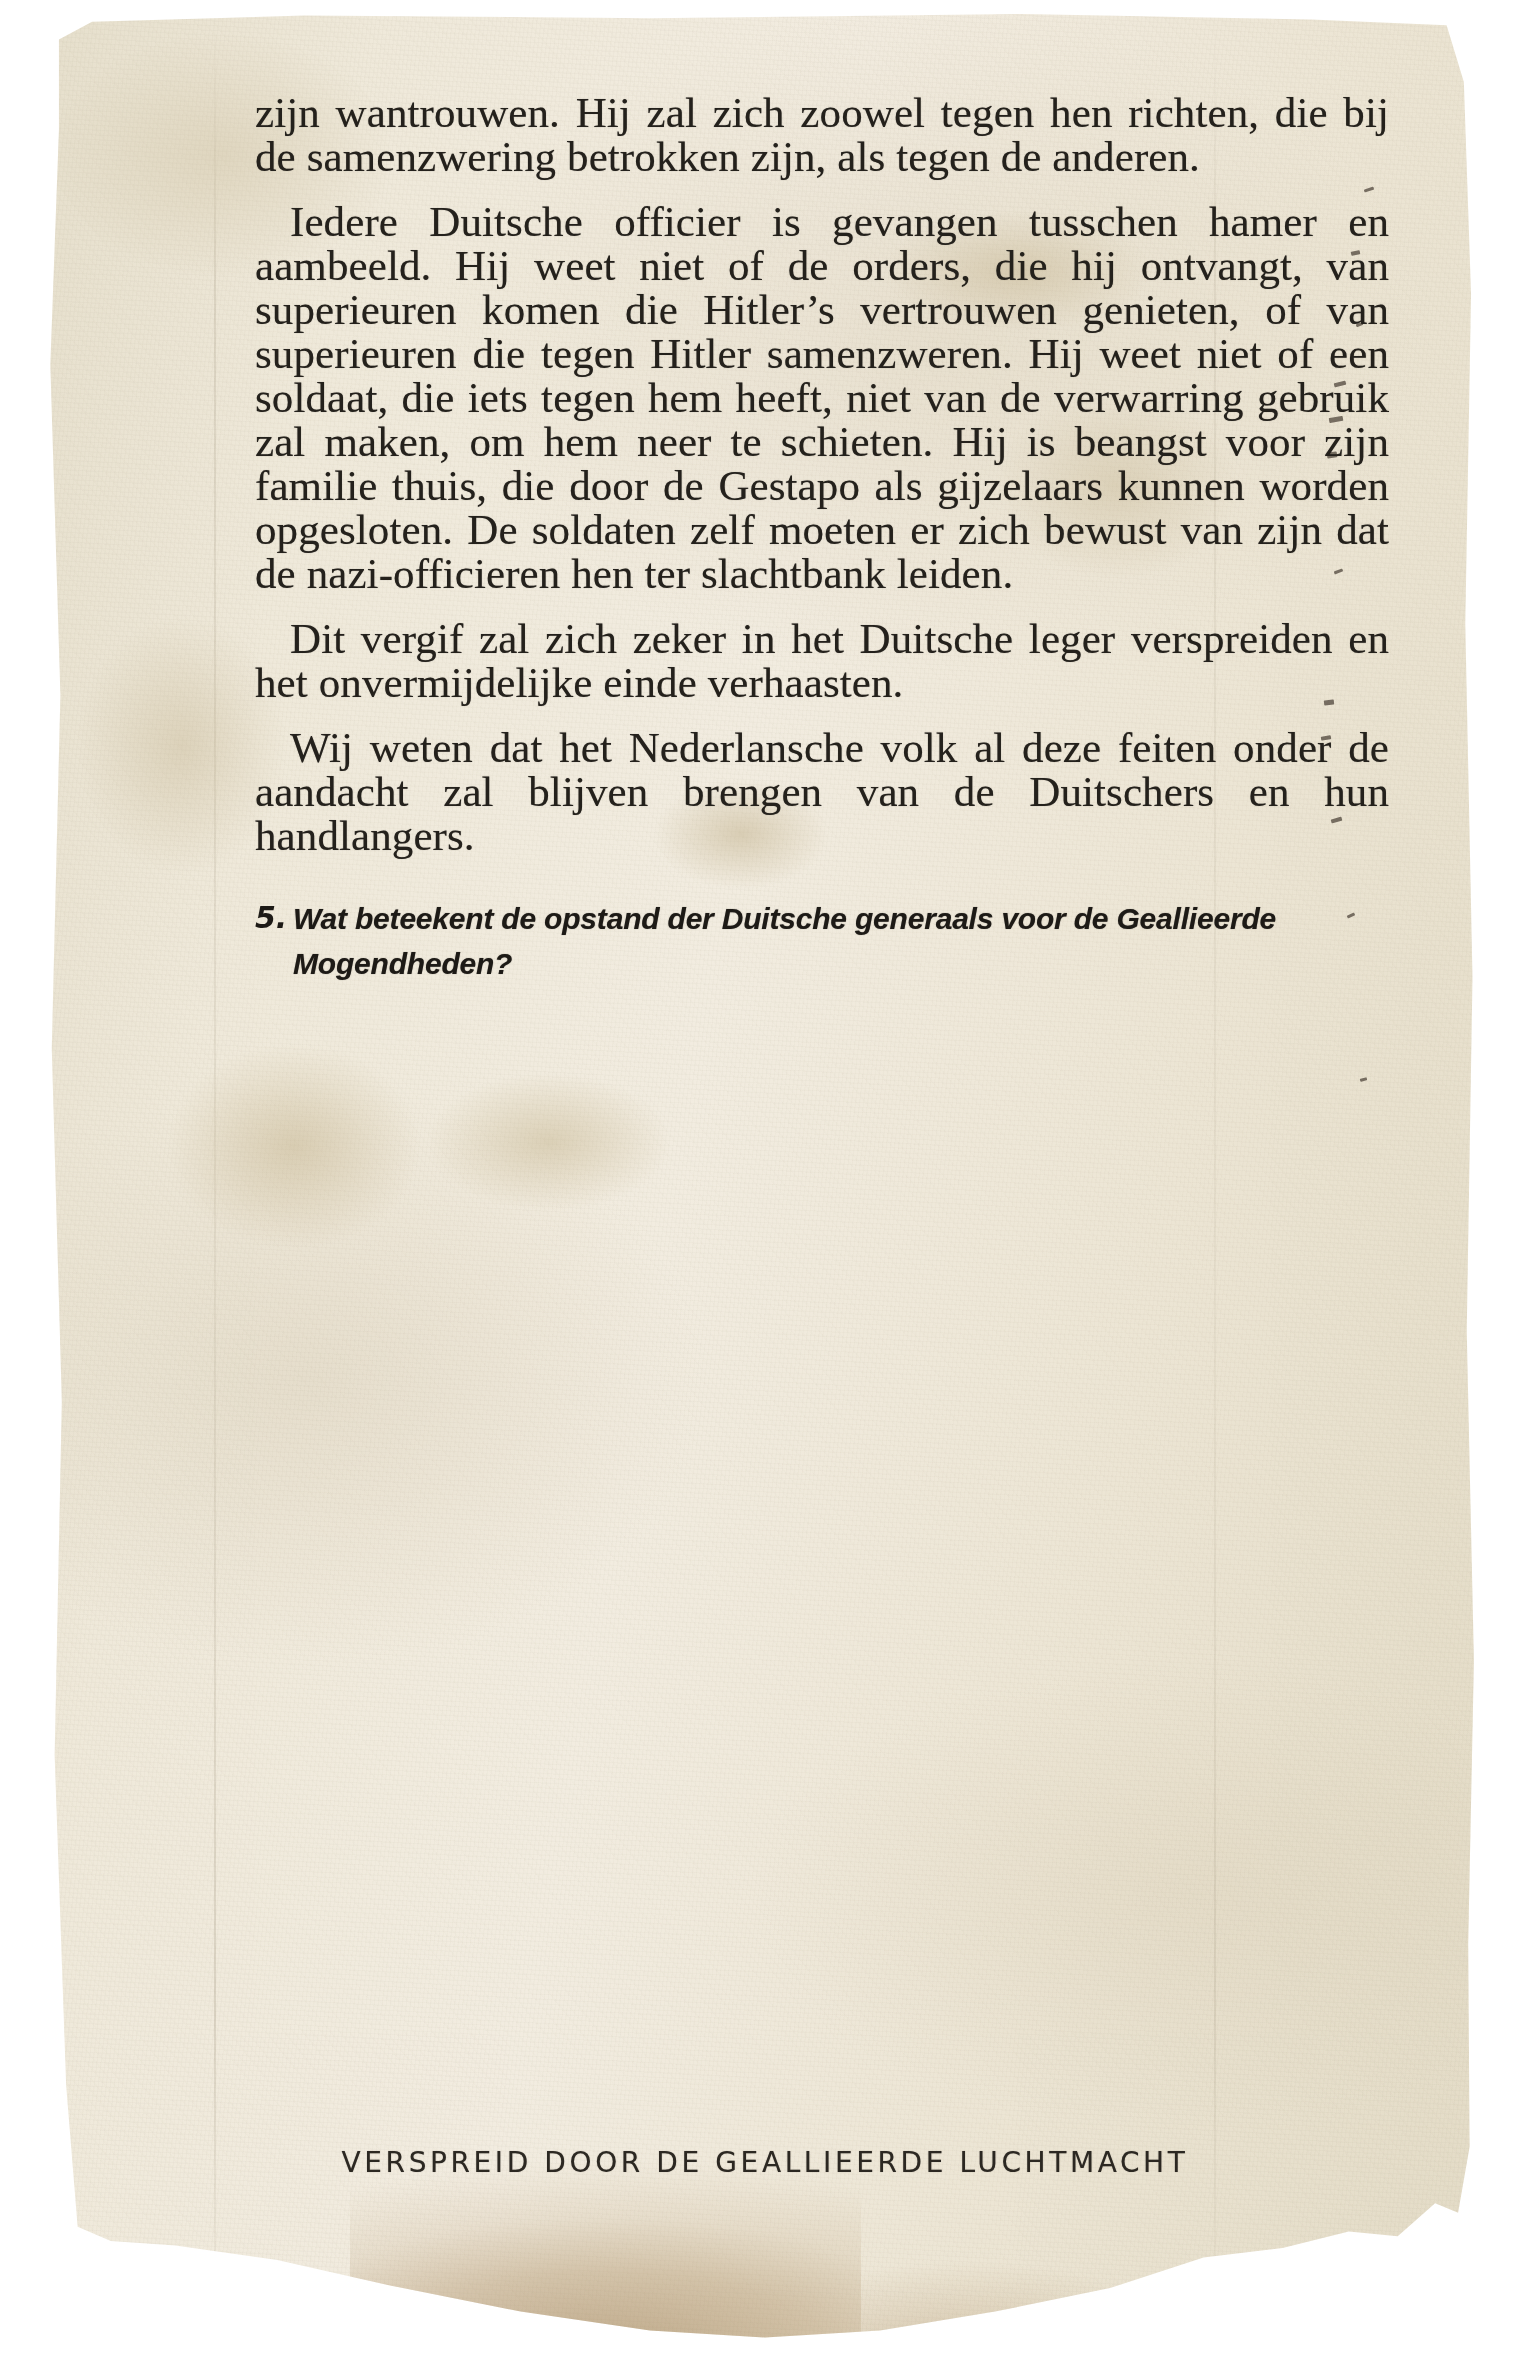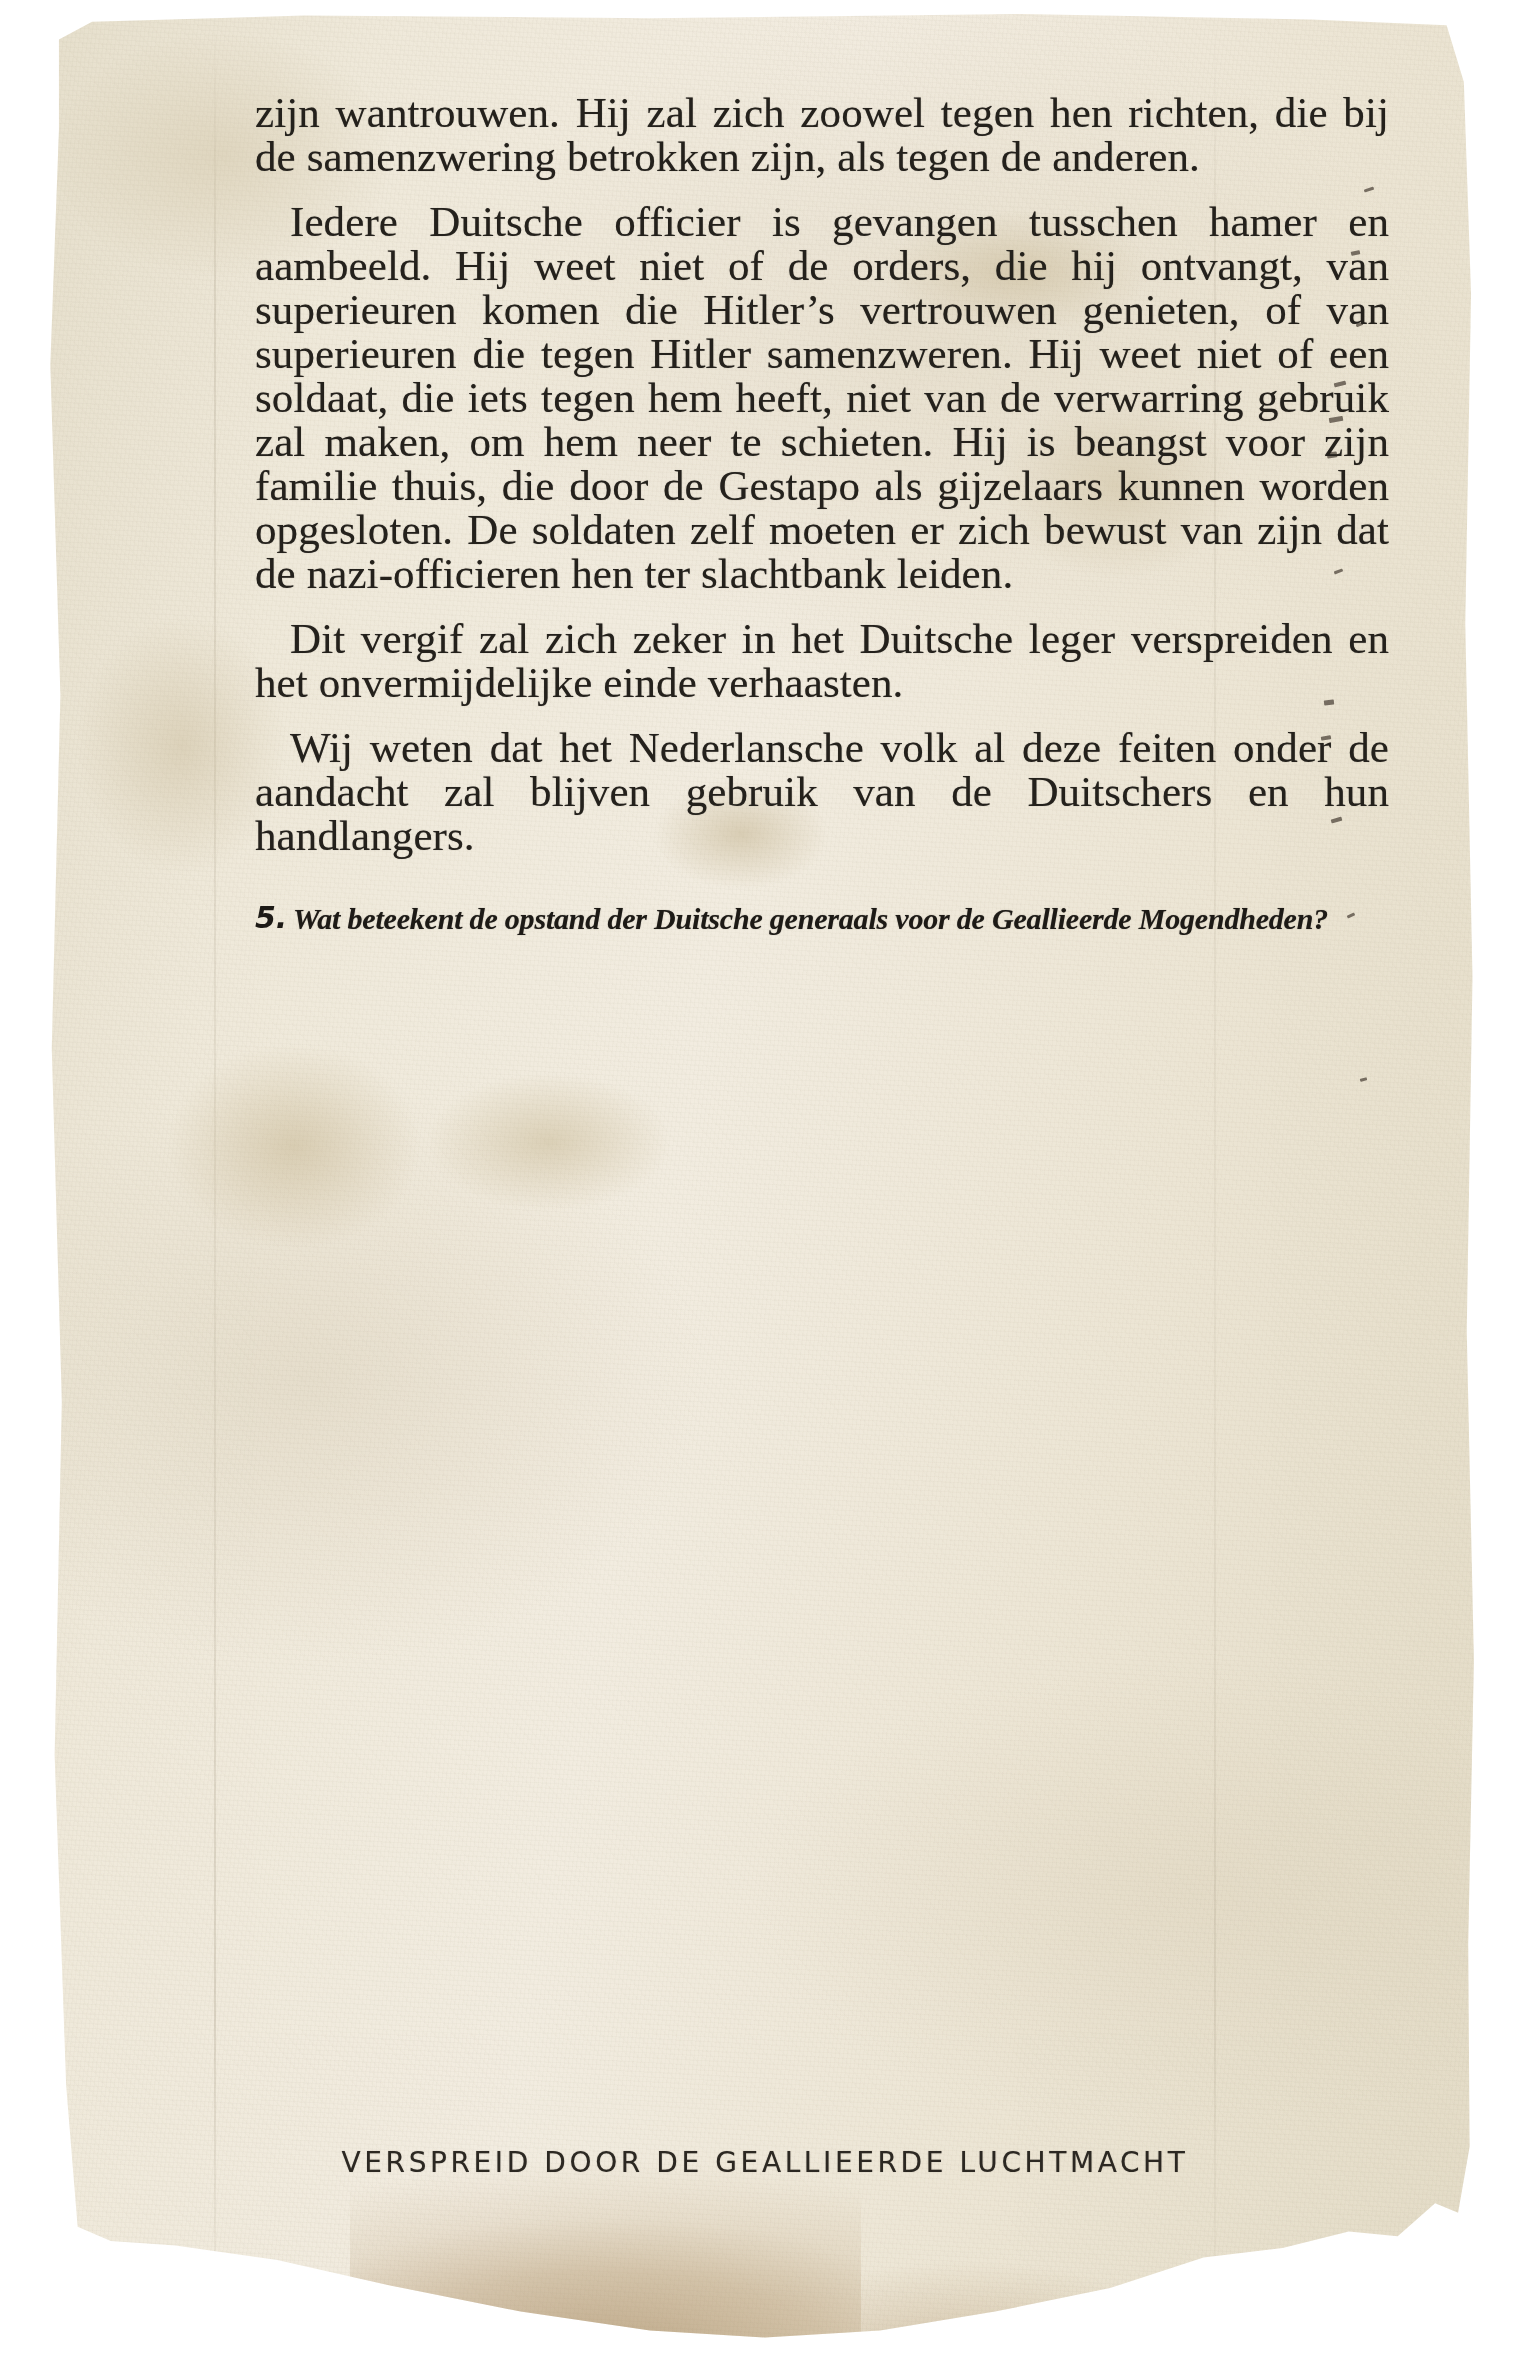--- a/index.html
+++ b/index.html
@@ -100,21 +100,21 @@
     flex: 0 0 auto;
     width: 38px;
     font-family: "DejaVu Sans", sans-serif;
     font-weight: 700;
     font-style: italic;
     font-size: 30px;
     line-height: 43px;
   }
   .q-text {
     flex: 1 1 auto;
-    font-family: Liberation Serif, serif;
+    font-family: Liberation Sans, sans-serif;
     font-weight: 700;
     font-style: italic;
     font-size: 30px;
     line-height: 45px;
     letter-spacing: -0.2px;
     text-shadow: 0 0 1px rgba(30,26,22,0.5);
   }
 
   
   .panel {
@@ -221,21 +221,21 @@
   <div class="speck" style="left:1314px; top:1067px; width:7.2px;  height:3.2px; transform:rotate(-15deg);"></div>
 
   <div class="column">
 
     <p class="body noindent">zijn wantrouwen. Hij zal zich zoowel tegen hen richten, die bij de samenzwering betrokken zijn, als tegen de anderen.</p>
 
     <p class="body">Iedere Duitsche officier is gevangen tusschen hamer en aambeeld. Hij weet niet of de orders, die hij ontvangt, van superieuren komen die Hitler’s vertrouwen genieten, of van superieuren die tegen Hitler samenzweren. Hij weet niet of een soldaat, die iets tegen hem heeft, niet van de verwarring gebruik zal maken, om hem neer te schieten. Hij is beangst voor zijn familie thuis, die door de Gestapo als gijzelaars kunnen worden opgesloten. De soldaten zelf moeten er zich bewust van zijn dat de nazi-officieren hen ter slachtbank leiden.</p>
 
     <p class="body">Dit vergif zal zich zeker in het Duitsche leger verspreiden en het onvermijdelijke einde verhaasten.</p>
 
-    <p class="body">Wij weten dat het Nederlansche volk al deze feiten onder de aandacht zal blijven gebruik van de Duitschers en hun handlangers.</p>
+    <p class="body">Wij weten dat het Nederlansche volk al deze feiten onder de aandacht zal blijven brengen van de Duitschers en hun handlangers.</p>
 
     <div class="question">
       <span class="q-num">5.</span>
       <span class="q-text">Wat beteekent de opstand der Duitsche generaals voor de Geallieerde Mogendheden?</span>
     </div>
 
 
   </div>
 
 

